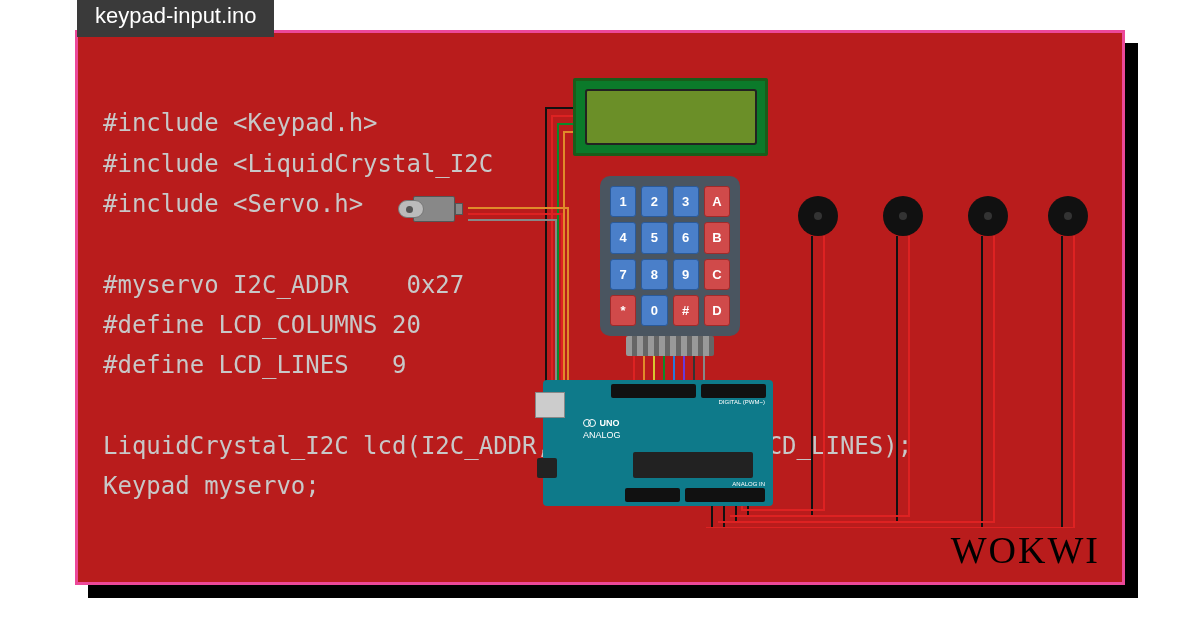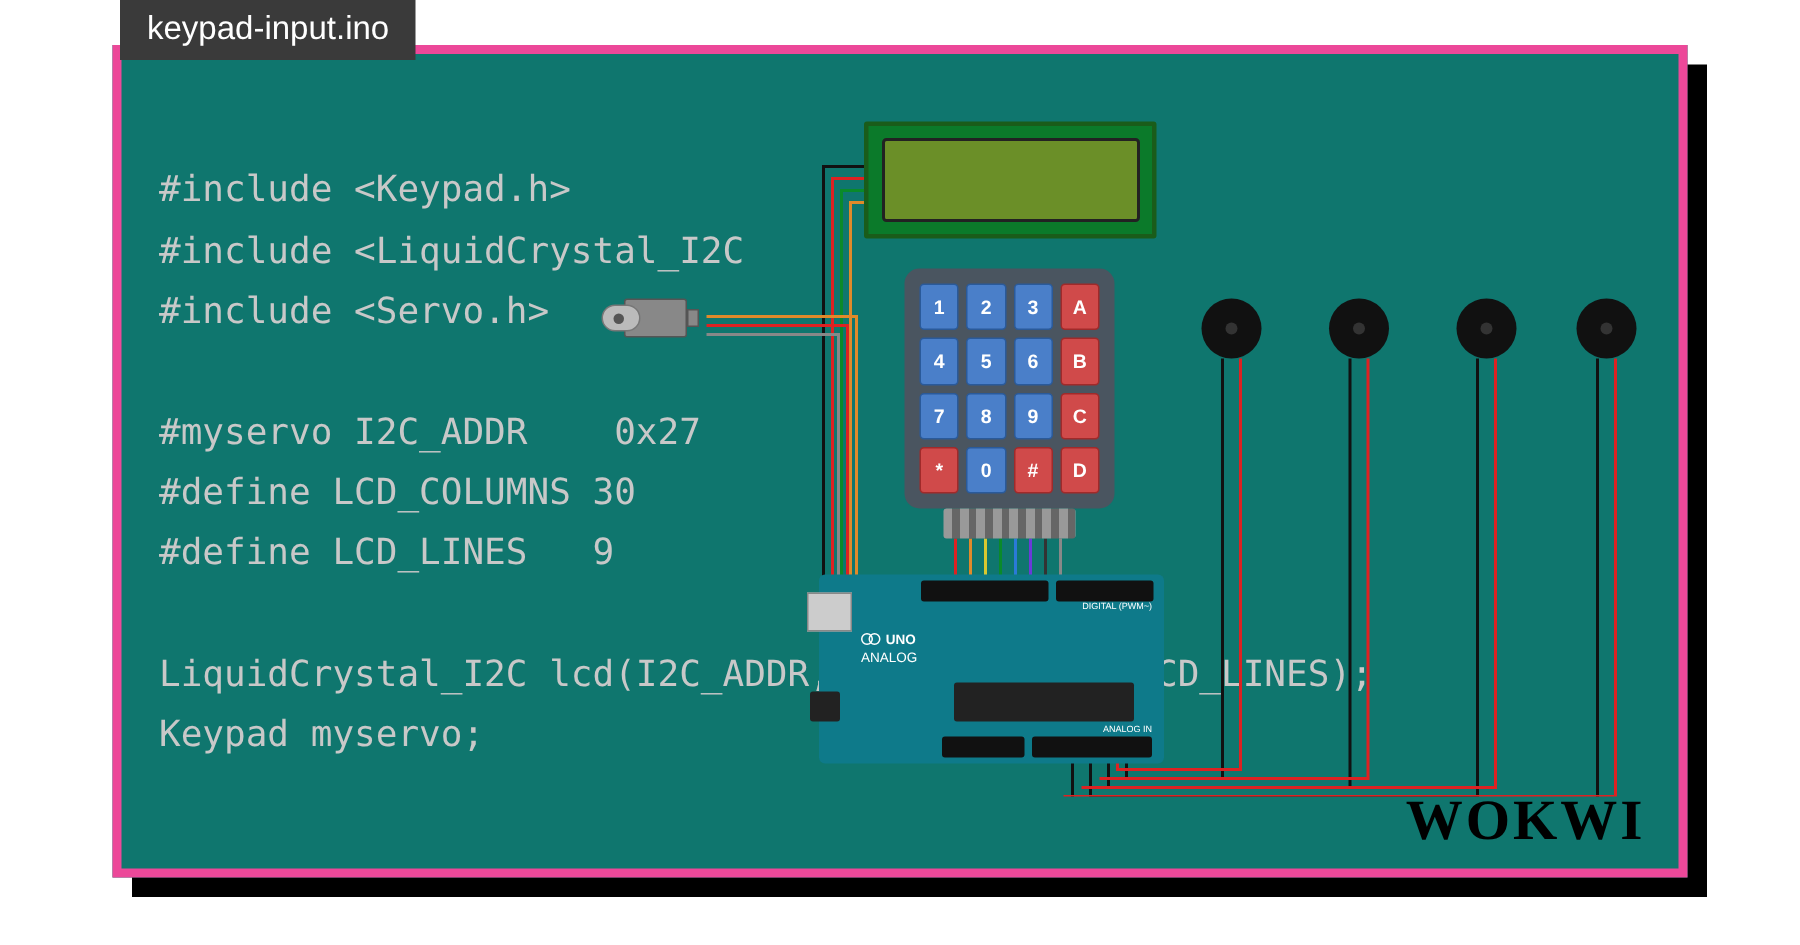--- a/index.html
+++ b/index.html
@@ -10,22 +10,22 @@
     font-family: -apple-system, BlinkMacSystemFont, "Segoe UI", Roboto, sans-serif;
     position: relative;
     overflow: hidden;
   }
   .card {
     position: absolute;
     left: 75px;
     top: 30px;
     width: 1050px;
     height: 555px;
-    background: #0f766e;
-    border: 6px solid #ec4899;
+    background: #b91c1c;
+    border: 3px solid #ec4899;
   }
   .card-shadow {
     position: absolute;
     left: 88px;
     top: 43px;
     width: 1050px;
     height: 555px;
     background: #000;
     z-index: -1;
   }
@@ -48,21 +48,21 @@
     line-height: 1.68;
     color: #c8c8c8;
     white-space: pre;
   }
   .brand {
     position: absolute;
     right: 22px;
     bottom: 10px;
     font-family: "Brush Script MT", cursive;
     font-size: 38px;
-    font-weight: 700;
+    font-weight: 400;
     letter-spacing: 2px;
     color: #000;
   }
   
   .circuit {
     position: absolute;
     left: 250px;
     top: 35px;
     width: 760px;
     height: 460px;
@@ -214,21 +214,21 @@
     position: absolute;
     left: 90px;
     top: 72px;
     width: 120px;
     height: 26px;
     background: #222;
     border-radius: 2px;
   }
   .ard-text {
     position: absolute;
-    left: 28px;
+    left: 40px;
     top: 38px;
     color: #fff;
     font-size: 9px;
     line-height: 1.3;
     font-family: sans-serif;
   }
   .ard-inf {
     display: inline-block;
     width: 14px;
     height: 7px;
@@ -289,21 +289,21 @@
   <div class="tab">
     <span>keypad-input.ino</span>
   </div>
 
   <div class="code">
 <span>#include &lt;Keypad.h&gt;</span>
 <span>#include &lt;LiquidCrystal_I2C</span>
 <span>#include &lt;Servo.h&gt;</span>
 <span></span>
 <span>#myservo I2C_ADDR    0x27</span>
-<span>#define LCD_COLUMNS 30</span>
+<span>#define LCD_COLUMNS 20</span>
 <span>#define LCD_LINES   9</span>
 <span></span>
 <span>LiquidCrystal_I2C lcd(I2C_ADDR, LCD_COLUMNS, LCD_LINES);</span>
 <span>Keypad myservo;</span></div>
 
   <div class="circuit">
 
     <svg class="wires">
 
       <path d="M245 40 L218 40 L218 320 L282 320" stroke="#111" fill="none" stroke-width="2"></path>

